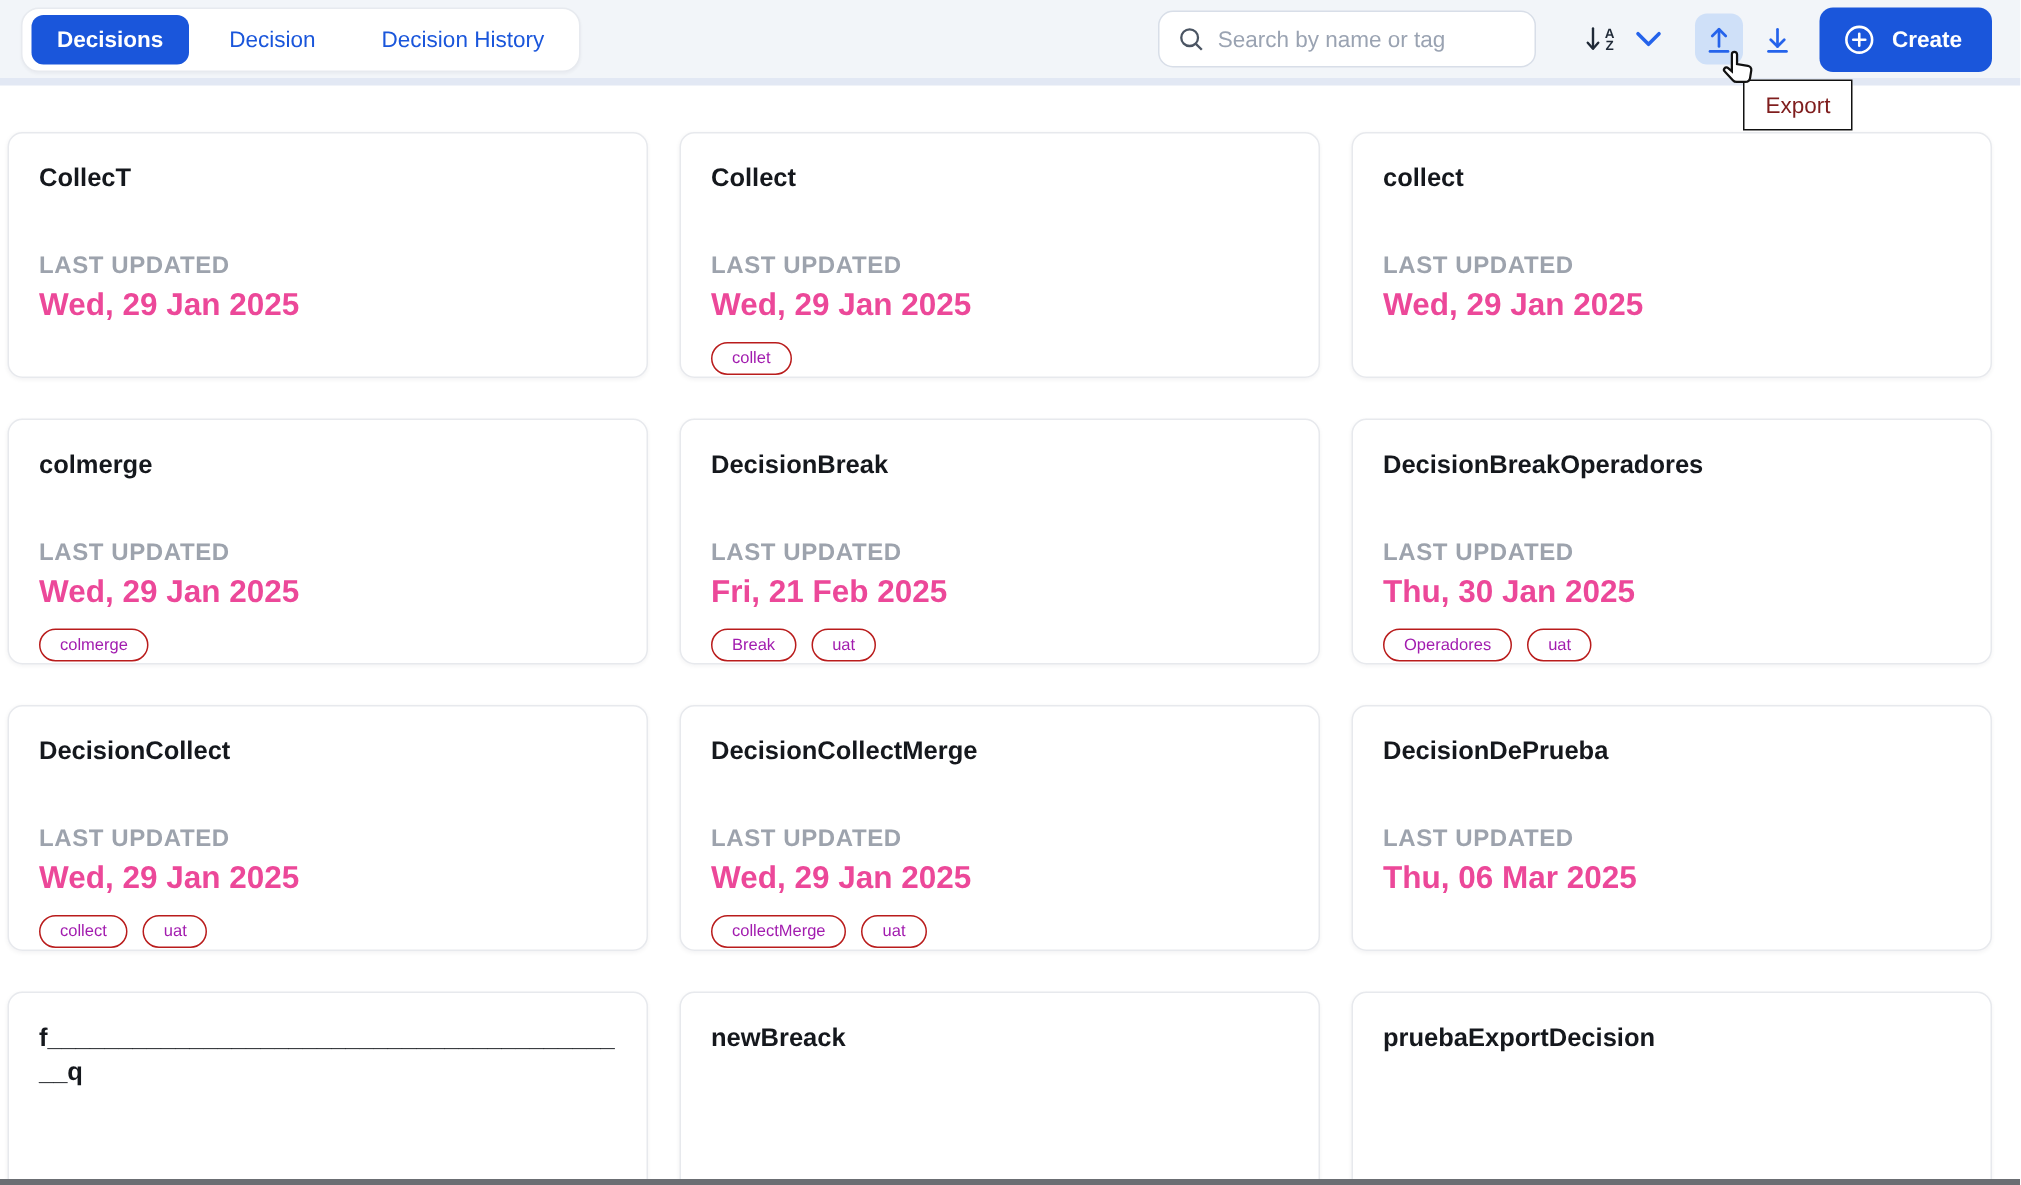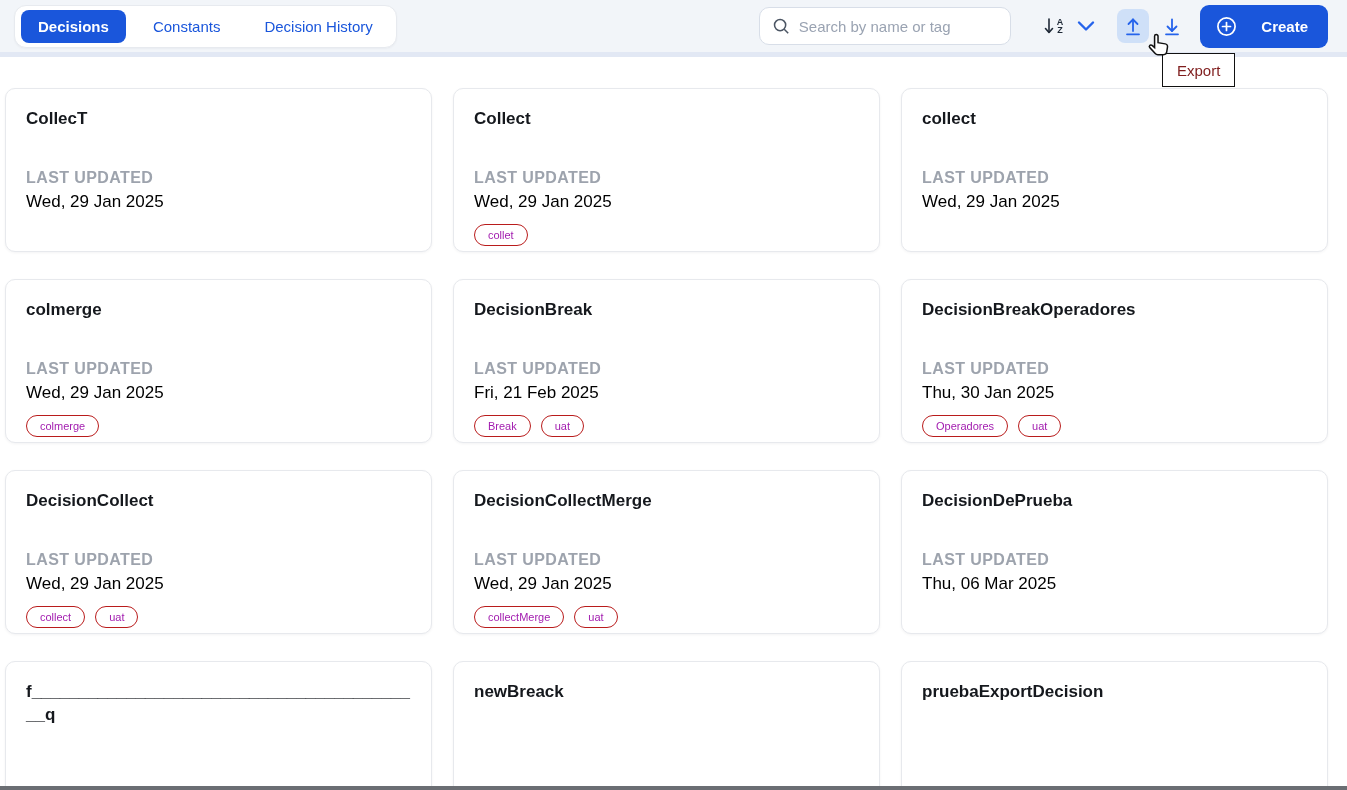--- a/index.html
+++ b/index.html
@@ -105,21 +105,21 @@
     margin-right: 7px;
   }
   .import-btn {
     width: 32px;
     margin-right: 12px;
   }
 
   .create-btn {
     display: flex;
     align-items: center;
-    gap: 24px;
+    gap: 11px;
     background: #1a56db;
     color: #ffffff;
     border: none;
     border-radius: 9px;
     height: 43px;
     padding: 0 20px 0 16px;
     font-family: inherit;
     font-size: 15px;
     font-weight: 700;
     cursor: pointer;
@@ -174,22 +174,23 @@
   }
   .meta { margin-top: 38px; }
   .meta-label {
     font-size: 16px;
     font-weight: 700;
     letter-spacing: .4px;
     color: #9da3ad;
   }
   .meta-date {
     margin-top: 5px;
-    font-size: 17px;
-    color: #000000;
+    font-size: 21px;
+    color: #ec4899;
+    font-weight: bold;
   }
   .tags { margin-top: 12px; display: flex; gap: 10px; }
   .tag {
     display: inline-flex;
     align-items: center;
     border: 1px solid #b91c1c;
     border-radius: 999px;
     padding: 4px 13px;
     font-size: 11px;
     font-weight: 500;
@@ -205,21 +206,21 @@
     z-index: 20;
   }
 </style>
 </head>
 <body>
 
 <div class="header">
 
   <div class="tab-group">
     <button class="tab active">Decisions</button>
-    <button class="tab">Constants</button>
+    <button class="tab">Decision</button>
     <button class="tab">Decision History</button>
   </div>
 
   <div class="header-right">
 
     <div class="search-box">
       <svg width="18" height="18" viewBox="0 0 20 20" fill="none" stroke="#4b5563" stroke-width="1.7">
         <circle cx="9" cy="9" r="6.2"></circle>
         <line x1="13.6" y1="13.6" x2="18" y2="18"></line>
       </svg>

